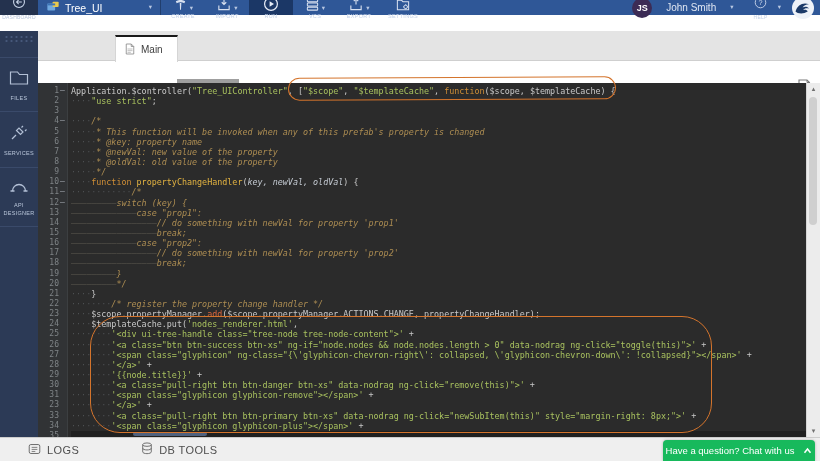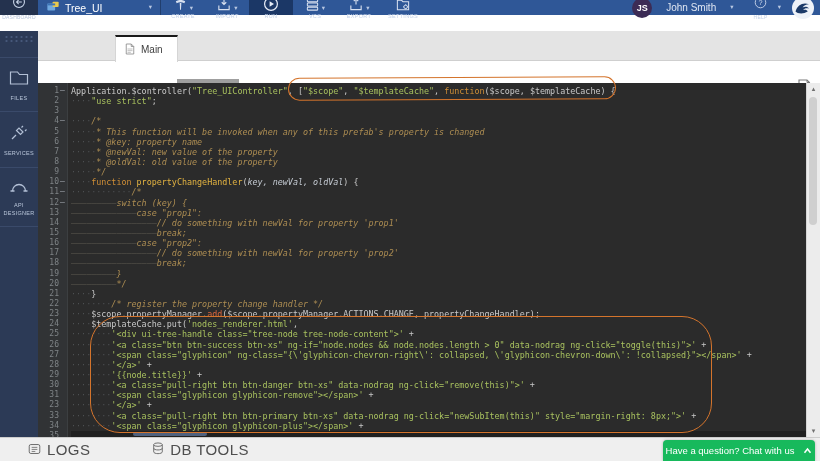--- a/index.html
+++ b/index.html
@@ -69,21 +69,21 @@
   .hthumb{position:absolute;left:62px;top:1px;width:74px;height:4px;background:#4f617e;border-radius:2px;cursor:pointer;}
 
   
   .annot{position:absolute;border:1.6px solid #d4742c;pointer-events:none;background:transparent;}
   .a1{left:288px;top:77px;width:326px;height:21px;border-radius:12px;transform:rotate(-.25deg);}
   .a2{left:90px;top:316px;width:620px;height:115px;border-radius:30px;}
 
   
   .statusbar{position:absolute;left:0;right:0;top:437px;height:24px;background:#efefef;border-top:1px solid #cdcdcd;
              display:flex;align-items:center;padding-left:28px;gap:62px;box-sizing:border-box;}
-  .sbtn{display:flex;align-items:flex-start;gap:6px;font-size:15px;color:#4e4e4e;letter-spacing:.4px;cursor:pointer;}
+  .sbtn{display:flex;align-items:center;gap:6px;font-size:11px;color:#4e4e4e;letter-spacing:.4px;cursor:pointer;}
 
   
   .chat{position:absolute;left:663px;bottom:0;width:152px;height:21px;background:#17b95c;border-radius:4px 4px 0 0;
         display:flex;align-items:center;justify-content:center;gap:9px;color:#ffffff;font-size:9.5px;cursor:pointer;
         box-shadow:0 0 3px rgba(0,0,0,.25);}
 </style>
 </head>
 <body>
 
 <div class="app">

